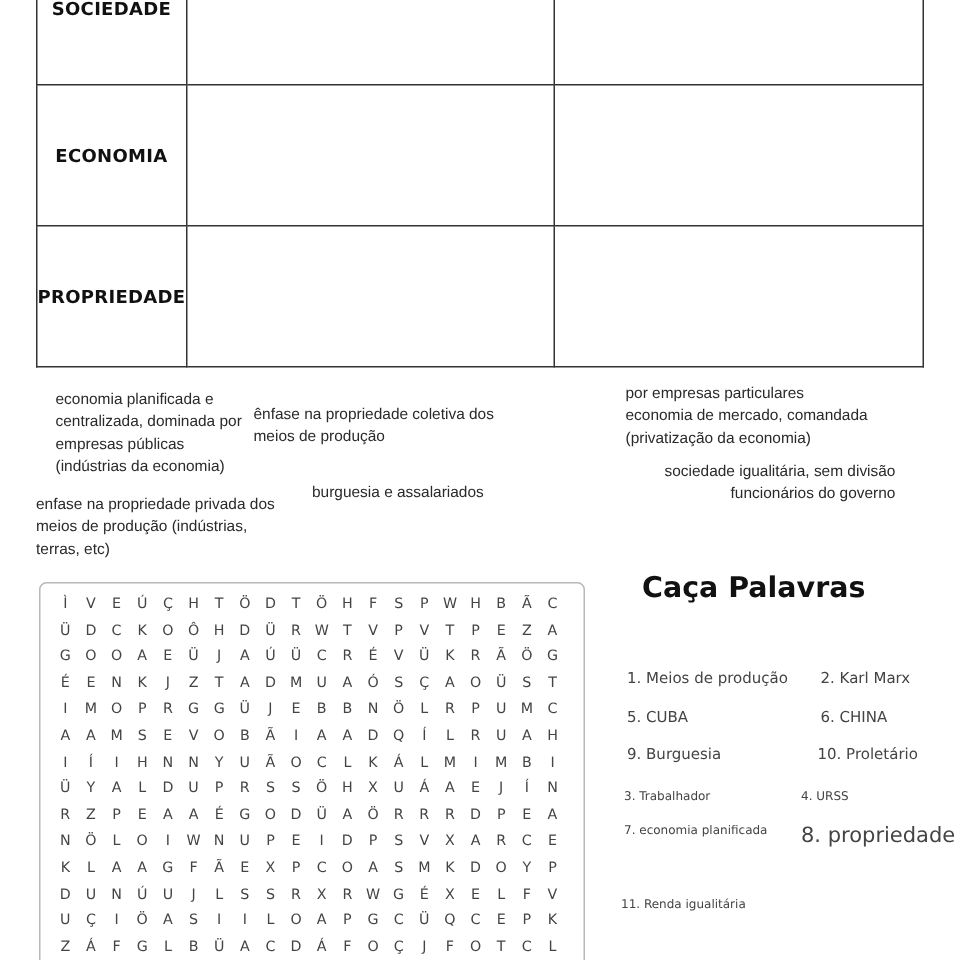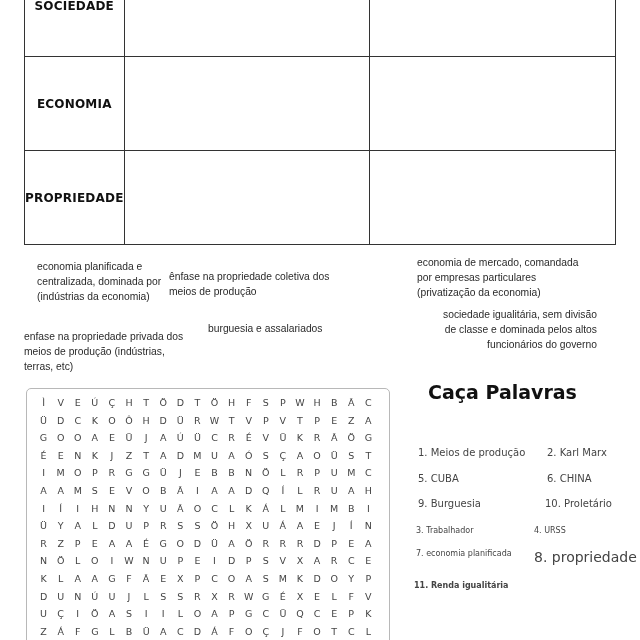--- a/index.html
+++ b/index.html
@@ -36,42 +36,42 @@
     <td class="head">PROPRIEDADE</td>
     <td class="c1"></td>
     <td class="c2"></td>
   </tr>
 </tbody>
   </table>
 
 <div class="note" style="left:37px;top:259px;">
   <div>economia planificada e</div>
   <div>centralizada, dominada por</div>
+  <div>empresas públicas</div>
   <div>(indústrias da economia)</div>
 </div>
 <div class="note" style="left:169px;top:269px;">
   <div>ênfase na propriedade coletiva dos</div>
   <div>meios de produção</div>
 </div>
 <div class="note" style="left:417px;top:255px;">
+  <div>por empresas particulares</div>
   <div>economia de mercado, comandada</div>
-  <div>por empresas particulares</div>
   <div>(privatização da economia)</div>
 </div>
 <div class="note" style="left:24px;top:329px;">
   <div>enfase na propriedade privada dos</div>
   <div>meios de produção (indústrias,</div>
   <div>terras, etc)</div>
 </div>
 <div class="note" style="left:208px;top:321px;">
   <div>burguesia e assalariados</div>
 </div>
 <div class="note" style="left:443px;top:307px;text-align:right;">
   <div>sociedade igualitária, sem divisão</div>
-  <div>de classe e dominada pelos altos</div>
   <div>funcionários do governo</div>
 </div>
 
 <div class="grid-box">
   <div class="grid" id="grid">
       <div class="grid-row">
         <span class="grid-cell">Ì</span>
         <span class="grid-cell">V</span>
         <span class="grid-cell">E</span>
         <span class="grid-cell">Ú</span>
@@ -386,13 +386,13 @@
 <div class="word" style="left:418px;top:447px;">1.  Meios de produção</div>
 <div class="word" style="left:547px;top:447px;">2.  Karl Marx</div>
 <div class="word" style="left:418px;top:473px;">5.  CUBA</div>
 <div class="word" style="left:547px;top:473px;">6.  CHINA</div>
 <div class="word" style="left:418px;top:498px;">9.  Burguesia</div>
 <div class="word" style="left:545px;top:498px;">10. Proletário</div>
 <div class="word" style="left:416px;top:526px;font-size:8px;">3.  Trabalhador</div>
 <div class="word" style="left:534px;top:526px;font-size:8px;">4.  URSS</div>
 <div class="word" style="left:416px;top:549px;font-size:8px;">7.  economia planificada</div>
 <div class="word" style="left:534px;top:549px;font-size:14px;">8.  propriedade coletiva</div>
-<div class="word" style="left:414px;top:581px;font-size:8px;font-weight:bold;">11. Renda igualitária</div>
+<div class="word" style="left:414px;top:598px;font-size:8px;">11. Renda igualitária</div>
 
 </body></html>

